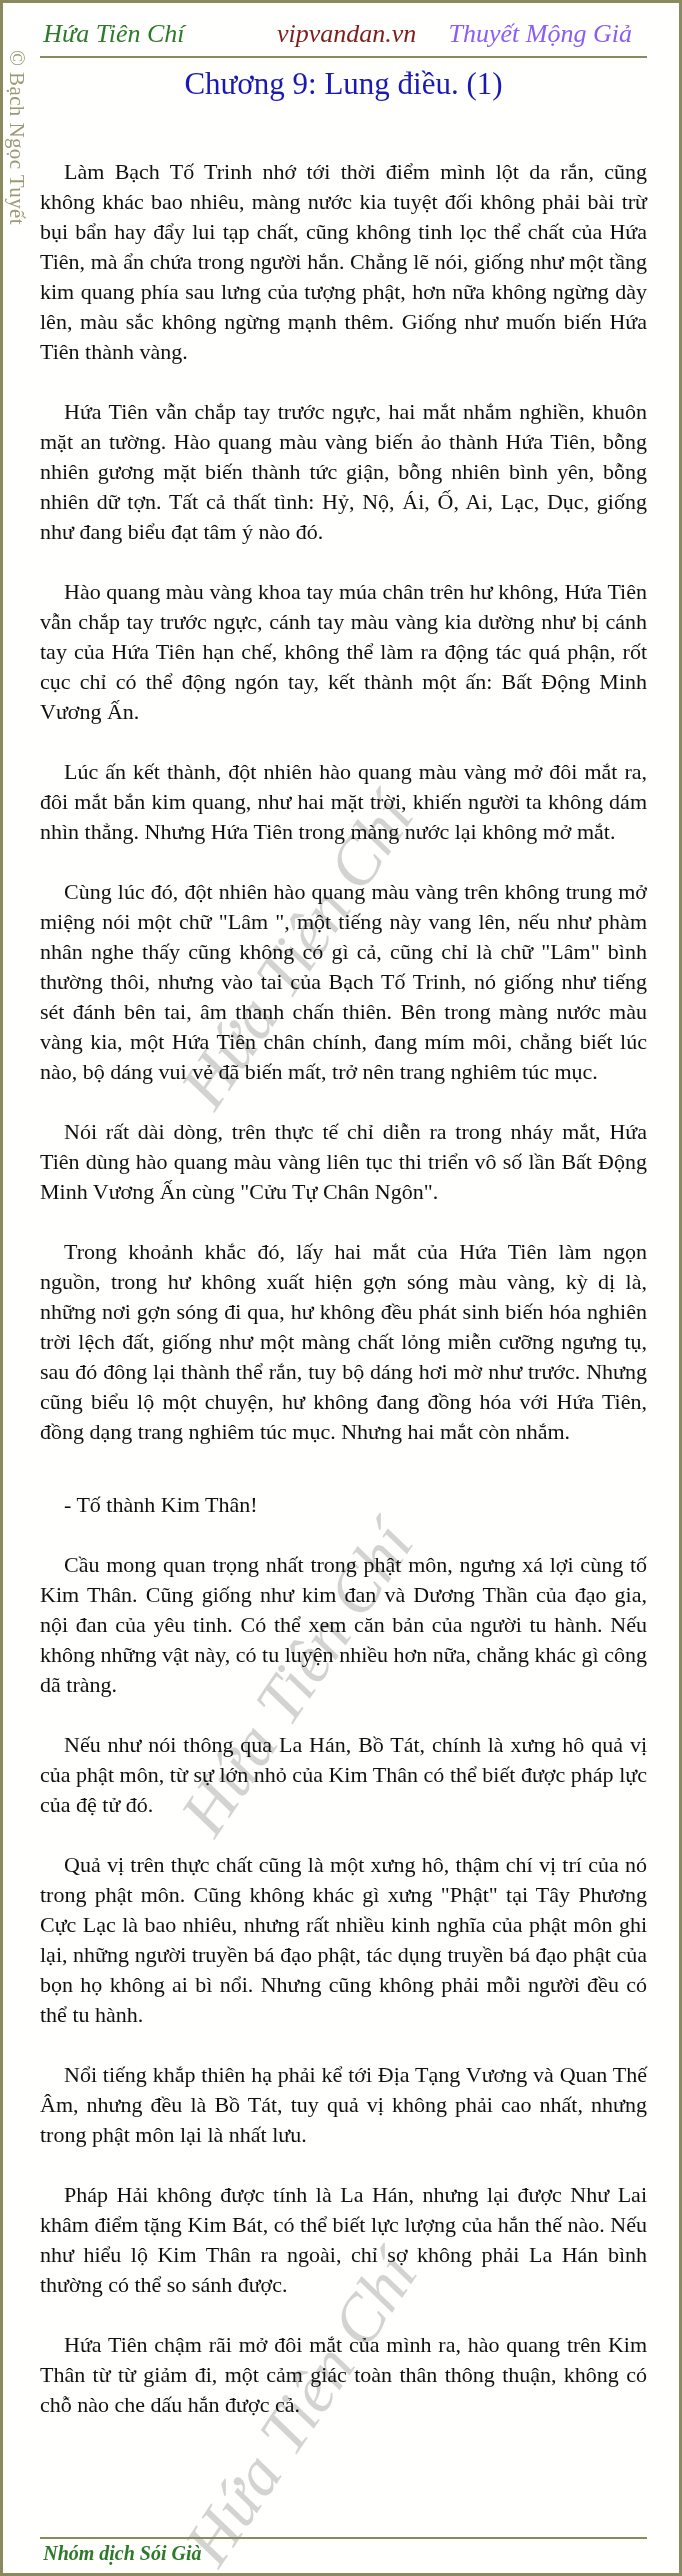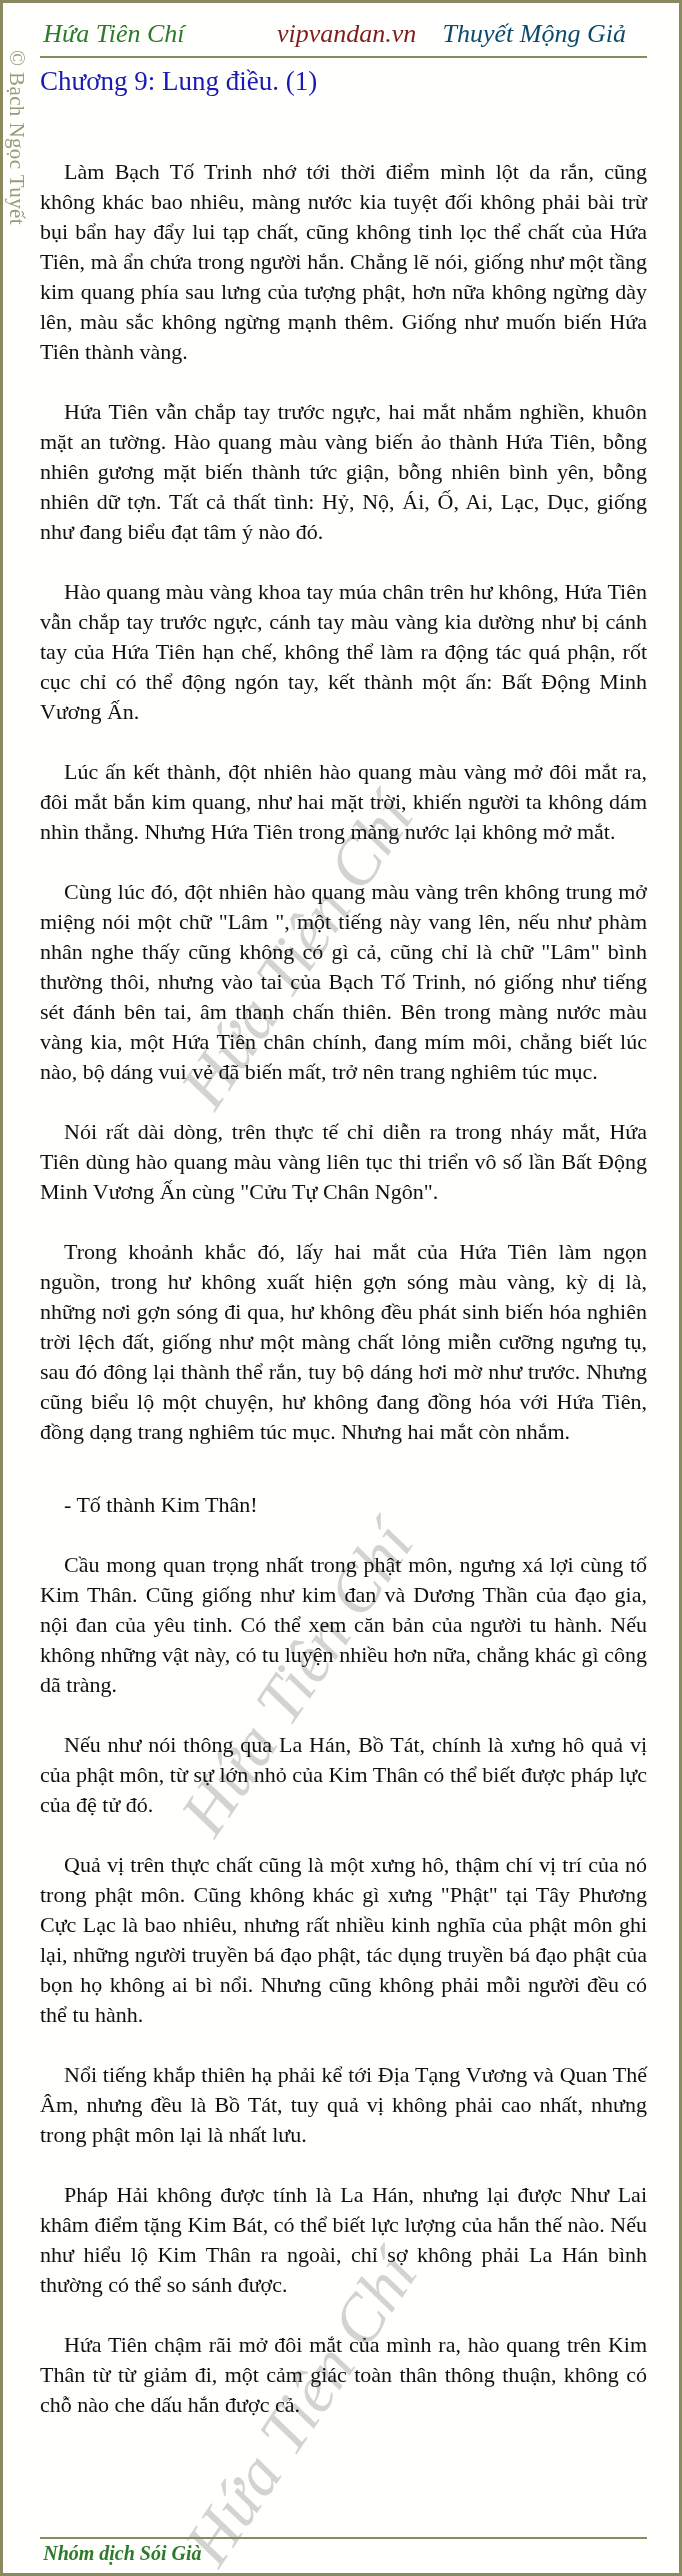--- a/index.html
+++ b/index.html
@@ -21,24 +21,24 @@
   }
   .header {
     position: absolute; left: 40px; top: 8px; width: 607px; height: 48px;
     border-bottom: 2.4px solid #8b8a5e;
   }
   .header .left, .header .mid, .header .right {
     position: absolute; top: 11.2px; font-style: italic; font-size: 26px;
   }
   .header .left { left: 3.2px; color: #2d7a2a; }
   .header .mid { left: 237px; color: #7f1d1d; }
-  .header .right { right: 21px; color: #0c4a6e; font-family: Liberation Serif, serif; }
+  .header .right { right: 15px; color: #8b5cf6; font-family: Liberation Serif, serif; }
   .chapter-title {
-    position: absolute; left: 40px; top: 66px; width: 607px; text-align: left;
-    color: #1a1ab3; font-size: 27px;
+    position: absolute; left: 40px; top: 66px; width: 607px; text-align: center;
+    color: #1a1ab3; font-size: 31px;
   }
   .content {
     position: absolute; left: 40px; top: 157px; width: 607px;
     font-size: 22px; line-height: 30px; color: #111;
     text-align: justify;
   }
   .content p { margin: 0 0 30px 0; text-indent: 24px; }
   .content p.dialog { text-indent: 24px; margin-top: 43px; }
   .footer {
     position: absolute; left: 40px; top: 2537px; width: 607px; height: 32px;

